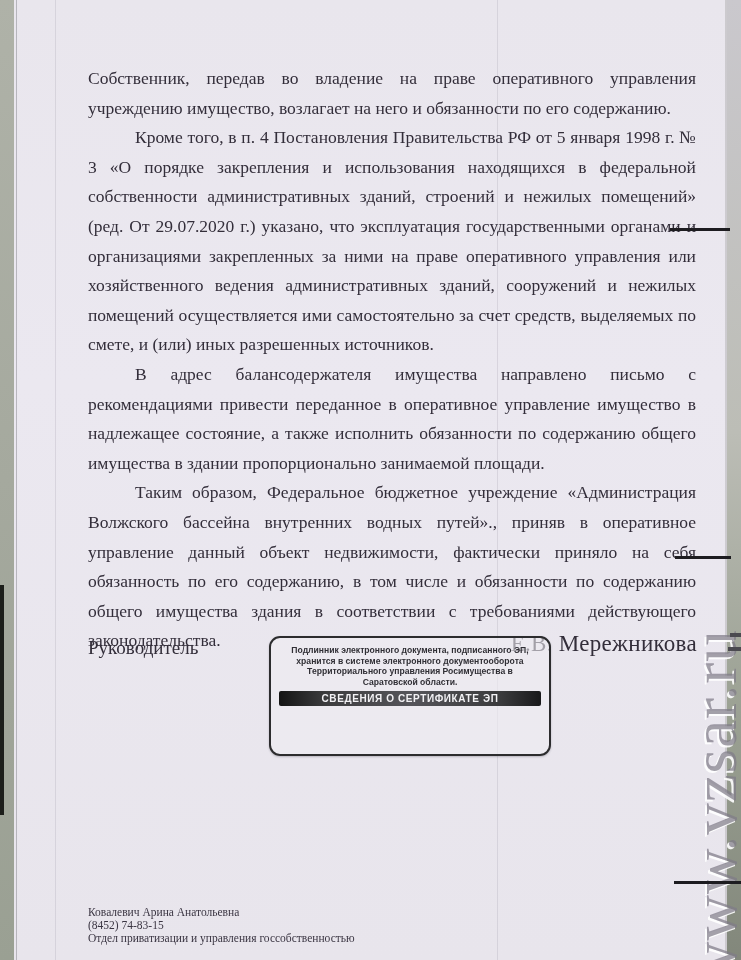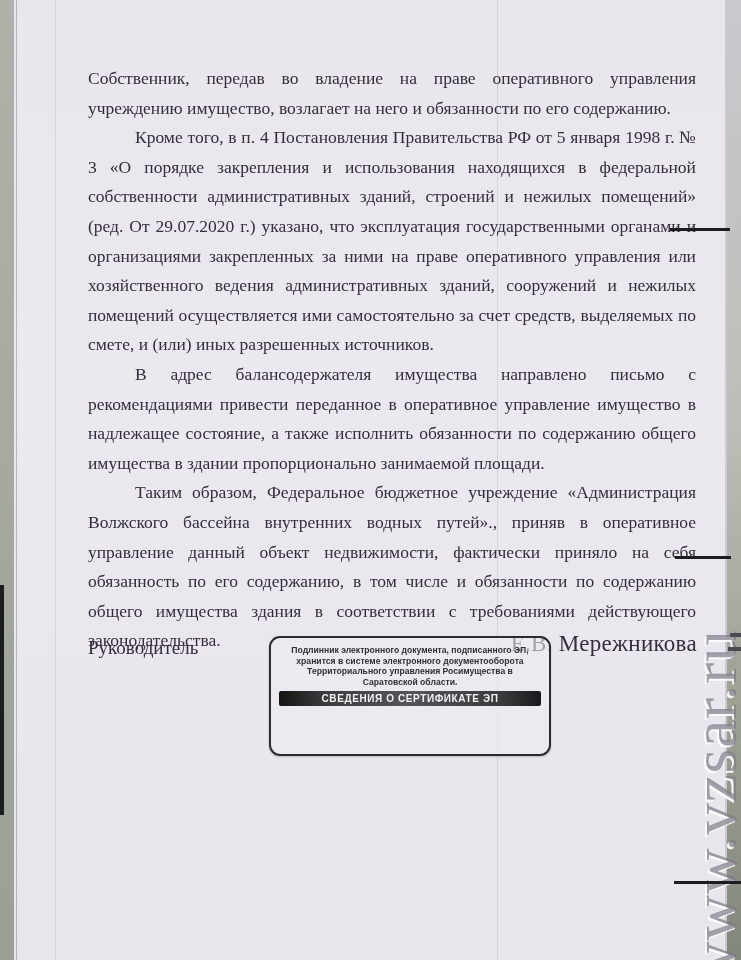--- a/index.html
+++ b/index.html
@@ -88,20 +88,25 @@
   </div>
 
   <div class="role">Руководитель</div>
   <div class="signer">Е.В. Мережникова</div>
 
   <div class="stamp">
     <div class="stamp-head">Подлинник электронного документа, подписанного ЭП, хранится в системе электронного документооборота Территориального управления Росимущества в Саратовской области.</div>
     <div class="stamp-bar">СВЕДЕНИЯ О СЕРТИФИКАТЕ ЭП</div>
   </div>
 
+  <div class="footer">
+    <div>Ковалевич Арина Анатольевна</div>
+    <div>(8452) 74-83-15</div>
+    <div>Отдел приватизации и управления госсобственностью</div>
+  </div>
 
   <div class="watermark">www.vzsar.ru</div>
 
   <div class="mark l1"></div>
   <div class="mark l2"></div>
   <div class="mark l3"></div>
   <div class="mark d1"></div>
   <div class="mark d2"></div>
 
 </div>

